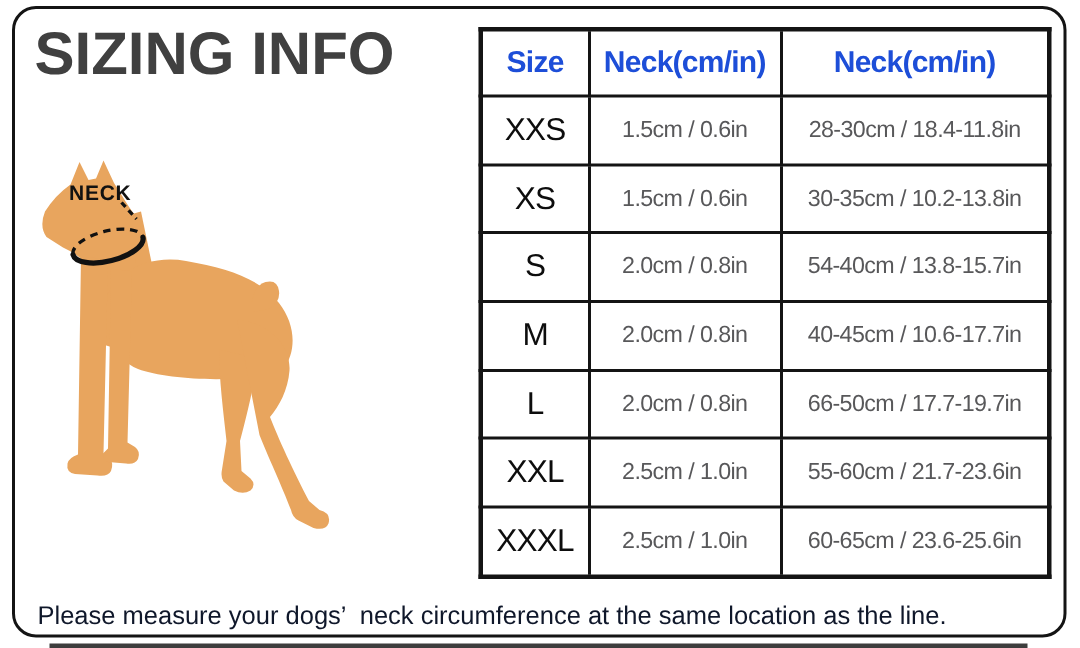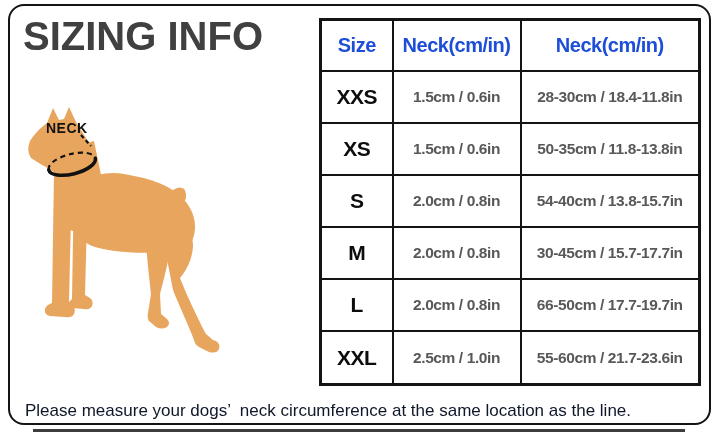--- a/index.html
+++ b/index.html
@@ -20,22 +20,22 @@
   .size-table{
     position:absolute;left:319px;top:18px;width:379px;height:368px;
     border-collapse:collapse;table-layout:fixed;background:#fff;
   }
   .size-table td,.size-table th{
     border:2.5px solid #141414;text-align:center;vertical-align:middle;
     padding:0;overflow:hidden;white-space:nowrap;
   }
   .size-table{border:3px solid #141414;}
   .size-table th{font-size:20px;font-weight:bold;color:#1d4ed8;letter-spacing:-0.5px;}
-  .size-cell{font-size:21px;font-weight:bold;color:#0d0d0d;letter-spacing:-0.5px;}
-  .val-cell{font-size:15.5px;font-weight:bold;color:#58585a;letter-spacing:-0.4px;margin-top:26px;}
+  .size-cell{font-size:21px;font-weight:normal;color:#0d0d0d;letter-spacing:-0.5px;}
+  .val-cell{font-size:15.5px;font-weight:normal;color:#58585a;letter-spacing:-0.4px;margin-top:26px;}
   .caption{
     position:absolute;left:25px;top:401px;
     font-size:17px;color:#0f172a;white-space:pre;letter-spacing:0px;
   }
   .bottom-strip{
     position:absolute;left:33px;top:429px;width:652px;height:3px;background:#3d3d3d;
   }
 </style>
 </head>
 <body>
@@ -87,40 +87,45 @@
     <th>Neck(cm/in)</th>
   </tr>
   <tr>
     <td class="size-cell">XXS</td>
     <td class="val-cell">1.5cm / 0.6in</td>
     <td class="val-cell">28-30cm / 18.4-11.8in</td>
   </tr>
   <tr>
     <td class="size-cell">XS</td>
     <td class="val-cell">1.5cm / 0.6in</td>
-    <td class="val-cell">50-35cm / 11.8-13.8in</td>
+    <td class="val-cell">30-35cm / 10.2-13.8in</td>
   </tr>
   <tr>
     <td class="size-cell">S</td>
     <td class="val-cell">2.0cm / 0.8in</td>
     <td class="val-cell">54-40cm / 13.8-15.7in</td>
   </tr>
   <tr>
     <td class="size-cell">M</td>
     <td class="val-cell">2.0cm / 0.8in</td>
-    <td class="val-cell">30-45cm / 15.7-17.7in</td>
+    <td class="val-cell">40-45cm / 10.6-17.7in</td>
   </tr>
   <tr>
     <td class="size-cell">L</td>
     <td class="val-cell">2.0cm / 0.8in</td>
     <td class="val-cell">66-50cm / 17.7-19.7in</td>
   </tr>
   <tr>
     <td class="size-cell">XXL</td>
     <td class="val-cell">2.5cm / 1.0in</td>
     <td class="val-cell">55-60cm / 21.7-23.6in</td>
   </tr>
+  <tr>
+    <td class="size-cell">XXXL</td>
+    <td class="val-cell">2.5cm / 1.0in</td>
+    <td class="val-cell">60-65cm / 23.6-25.6in</td>
+  </tr>
 </tbody>
   </table>
 
 <div class="caption">Please measure your dogs’  neck circumference at the same location as the line.</div>
 
 <div class="bottom-strip"></div>
 
 </body></html>

